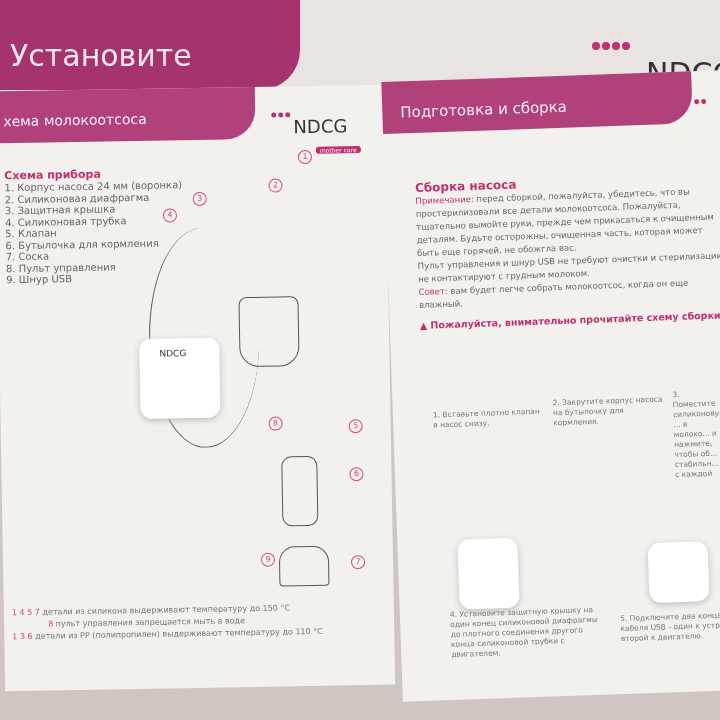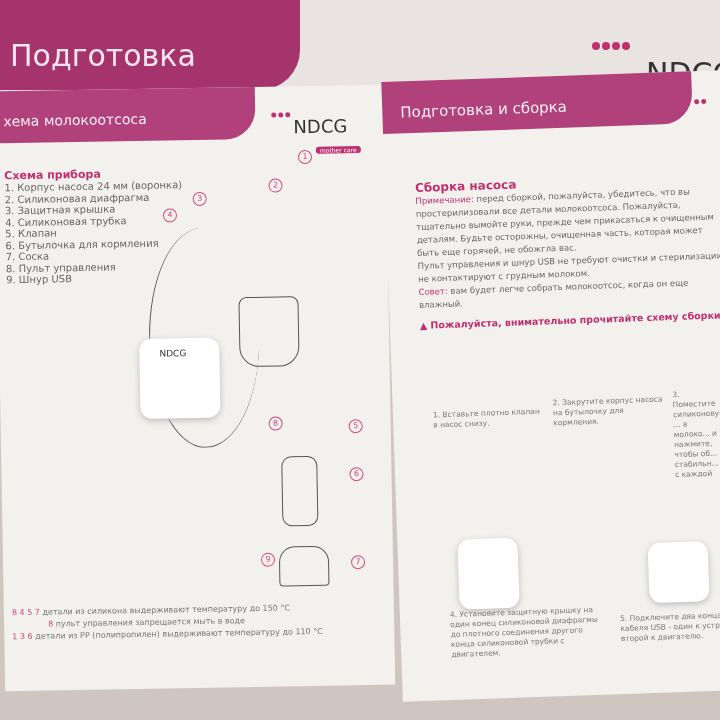--- a/index.html
+++ b/index.html
@@ -26,21 +26,21 @@
 .warn{color:#c0306f;font-weight:bold;font-size:9.5px}
 .step{position:absolute;font-size:7.5px;color:#777;line-height:10px;width:110px}
 .dev{position:absolute;background:#fff;border-radius:12px;box-shadow:0 2px 6px #bbb}
 .wire{position:absolute;border:1.5px solid #555;border-radius:50%}
 </style>
 </head>
 <body>
 
 <div class="box">
  <div class="boxband"></div>
- <div class="boxtitle">Подготовка</div>
+ <div class="boxtitle">Установите</div>
  <div class="dots" style="left:592px;top:42px">
       <i></i>
       <i></i>
       <i></i>
       <i></i>
     </div>
  <div class="boxlogo" style="top:56px;left:646px">NDCG</div>
 </div>
 
 <div class="page left">
@@ -76,21 +76,21 @@
  <span class="num" style="left:302px;top:64px">1</span>
  <span class="num" style="left:272px;top:92px">2</span>
  <span class="num" style="left:196px;top:104px">3</span>
  <span class="num" style="left:166px;top:120px">4</span>
  <span class="num" style="left:348px;top:334px">5</span>
  <span class="num" style="left:348px;top:382px">6</span>
  <span class="num" style="left:348px;top:470px">7</span>
  <span class="num" style="left:268px;top:330px">8</span>
  <span class="num" style="left:258px;top:466px">9</span>
  <div class="note" style="left:8px;top:516px">
-  <div><span style="color:#d04a80">8 4 5 7</span> <span>детали из силикона выдерживают температуру до 150 °C</span></div>
+  <div><span style="color:#d04a80">1 4 5 7</span> <span>детали из силикона выдерживают температуру до 150 °C</span></div>
   <div style="padding-left:36px"><span style="color:#d04a80">8</span> <span>пульт управления запрещается мыть в воде</span></div>
   <div><span style="color:#d04a80">1 3 6</span> <span>детали из PP (полипропилен) выдерживают температуру до 110 °C</span></div>
  </div>
 </div>
 
 <div class="page right">
  <div class="band">Подготовка и сборка</div>
  <div class="dots" style="left:312px;top:28px">
       <i style="width:5px;height:5px"></i>
       <i style="width:5px;height:5px"></i>

